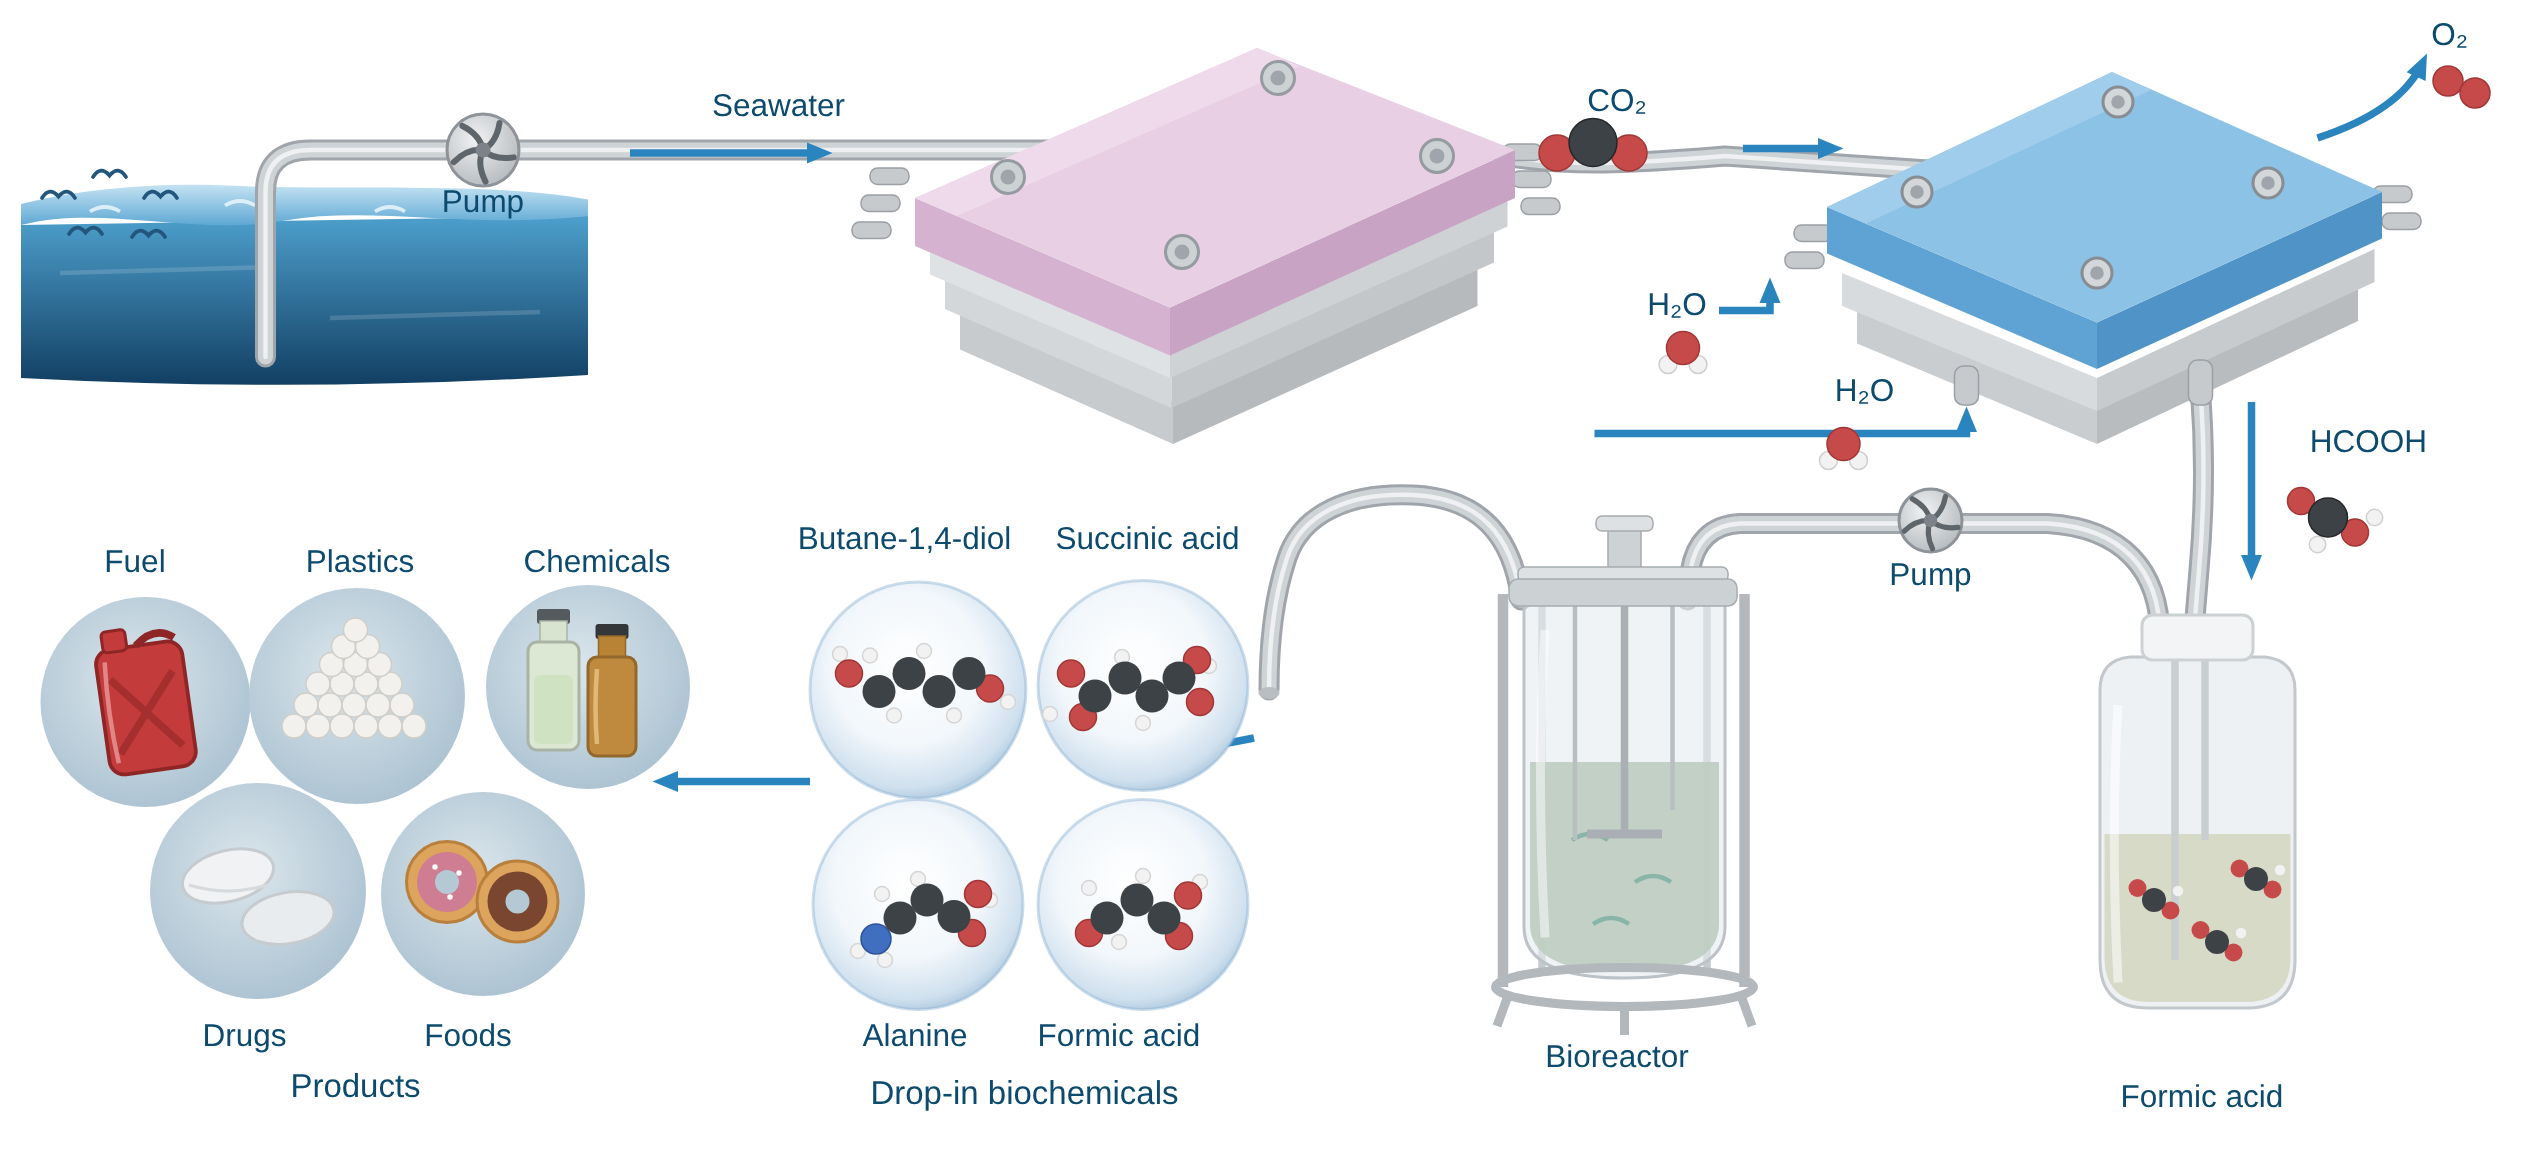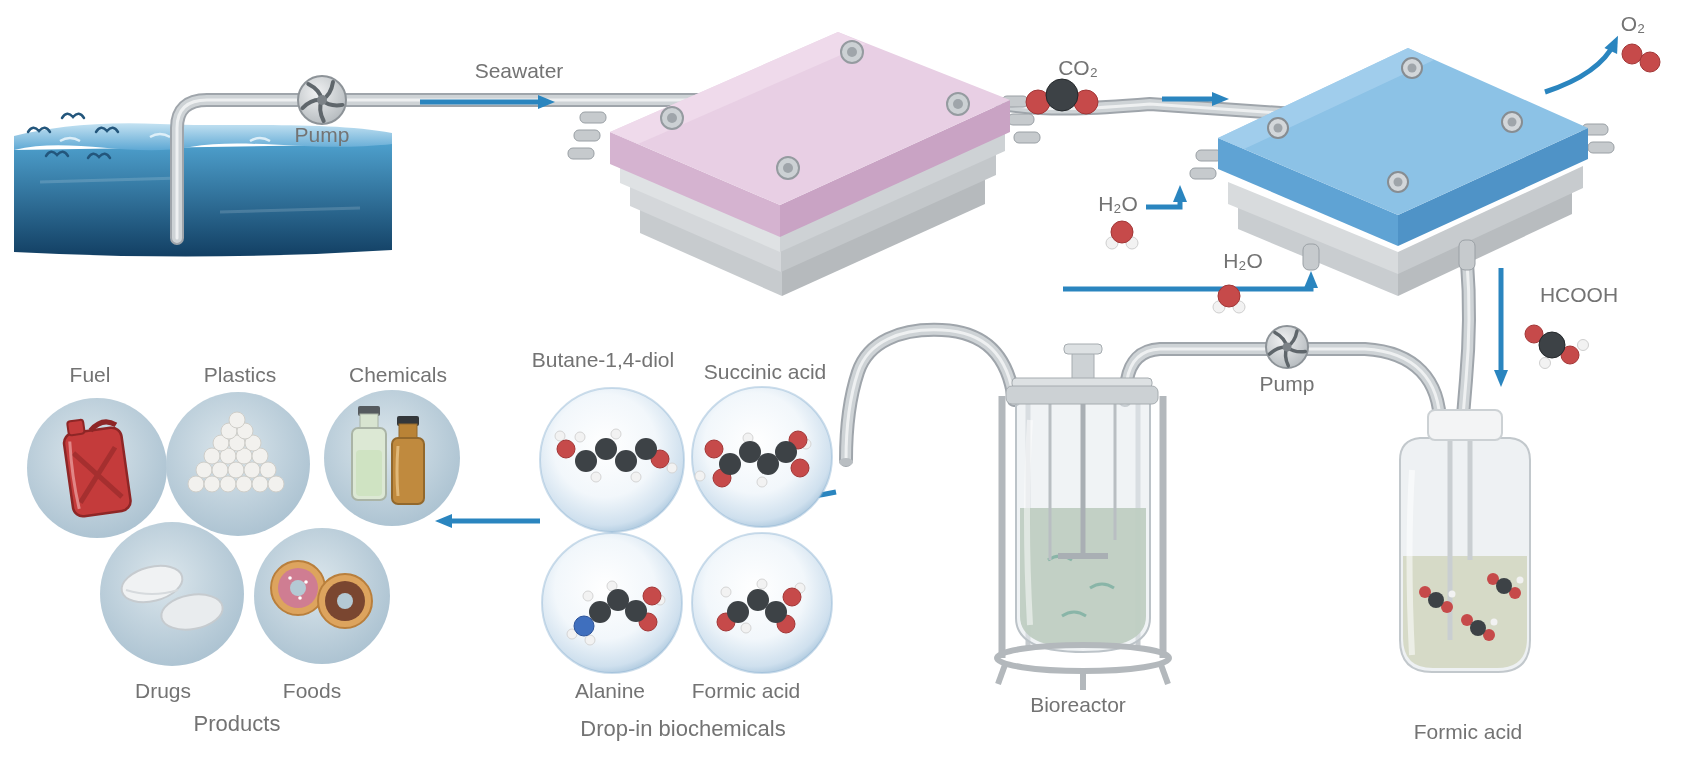--- a/index.html
+++ b/index.html
@@ -1,19 +1,19 @@
 <!DOCTYPE html>
 <html><head>
 <meta charset="utf-8">
 <style>
   html,body{margin:0;padding:0;background:#ffffff;}
   .canvas{position:relative;width:1695px;height:770px;background:#ffffff;overflow:hidden;
           font-family:"Liberation Sans",sans-serif;}
   .scene{position:absolute;left:0;top:0;}
-  .lbl{position:absolute;transform:translateX(-50%);font-size:21px;color:#737373;
+  .lbl{position:absolute;transform:translateX(-50%);font-size:21px;color:#0c4a6e;
        white-space:nowrap;line-height:1.1;}
   .lbl-lg{font-size:22px;}
 </style>
 </head>
 <body>
 
 <div class="canvas">
 
 <svg class="scene" width="1695" height="770" viewBox="0 0 1695 770">
   <defs>
@@ -408,21 +408,21 @@
 <div class="lbl" style="left:1078px;top:56px;">CO₂</div>
 <div class="lbl" style="left:1633px;top:12px;">O₂</div>
 <div class="lbl" style="left:1118px;top:192px;">H₂O</div>
 <div class="lbl" style="left:1243px;top:249px;">H₂O</div>
 <div class="lbl" style="left:1562px;top:283px;margin-left:17px;">HCOOH</div>
 <div class="lbl" style="left:1287px;top:372px;">Pump</div>
 <div class="lbl" style="left:1078px;top:693px;">Bioreactor</div>
 <div class="lbl" style="left:1468px;top:720px;">Formic acid</div>
 
 <div class="lbl" style="left:603px;top:348px;">Butane-1,4-diol</div>
-<div class="lbl" style="left:765px;top:348px;margin-top:12px;">Succinic acid</div>
+<div class="lbl" style="left:765px;top:348px;">Succinic acid</div>
 <div class="lbl" style="left:610px;top:679px;">Alanine</div>
 <div class="lbl" style="left:746px;top:679px;">Formic acid</div>
 <div class="lbl lbl-lg" style="left:683px;top:717px;">Drop-in biochemicals</div>
 
 <div class="lbl" style="left:90px;top:363px;">Fuel</div>
 <div class="lbl" style="left:240px;top:363px;">Plastics</div>
 <div class="lbl" style="left:398px;top:363px;">Chemicals</div>
 <div class="lbl" style="left:163px;top:679px;">Drugs</div>
 <div class="lbl" style="left:312px;top:679px;text-align:center;">Foods</div>
 <div class="lbl lbl-lg" style="left:237px;top:712px;">Products</div>

